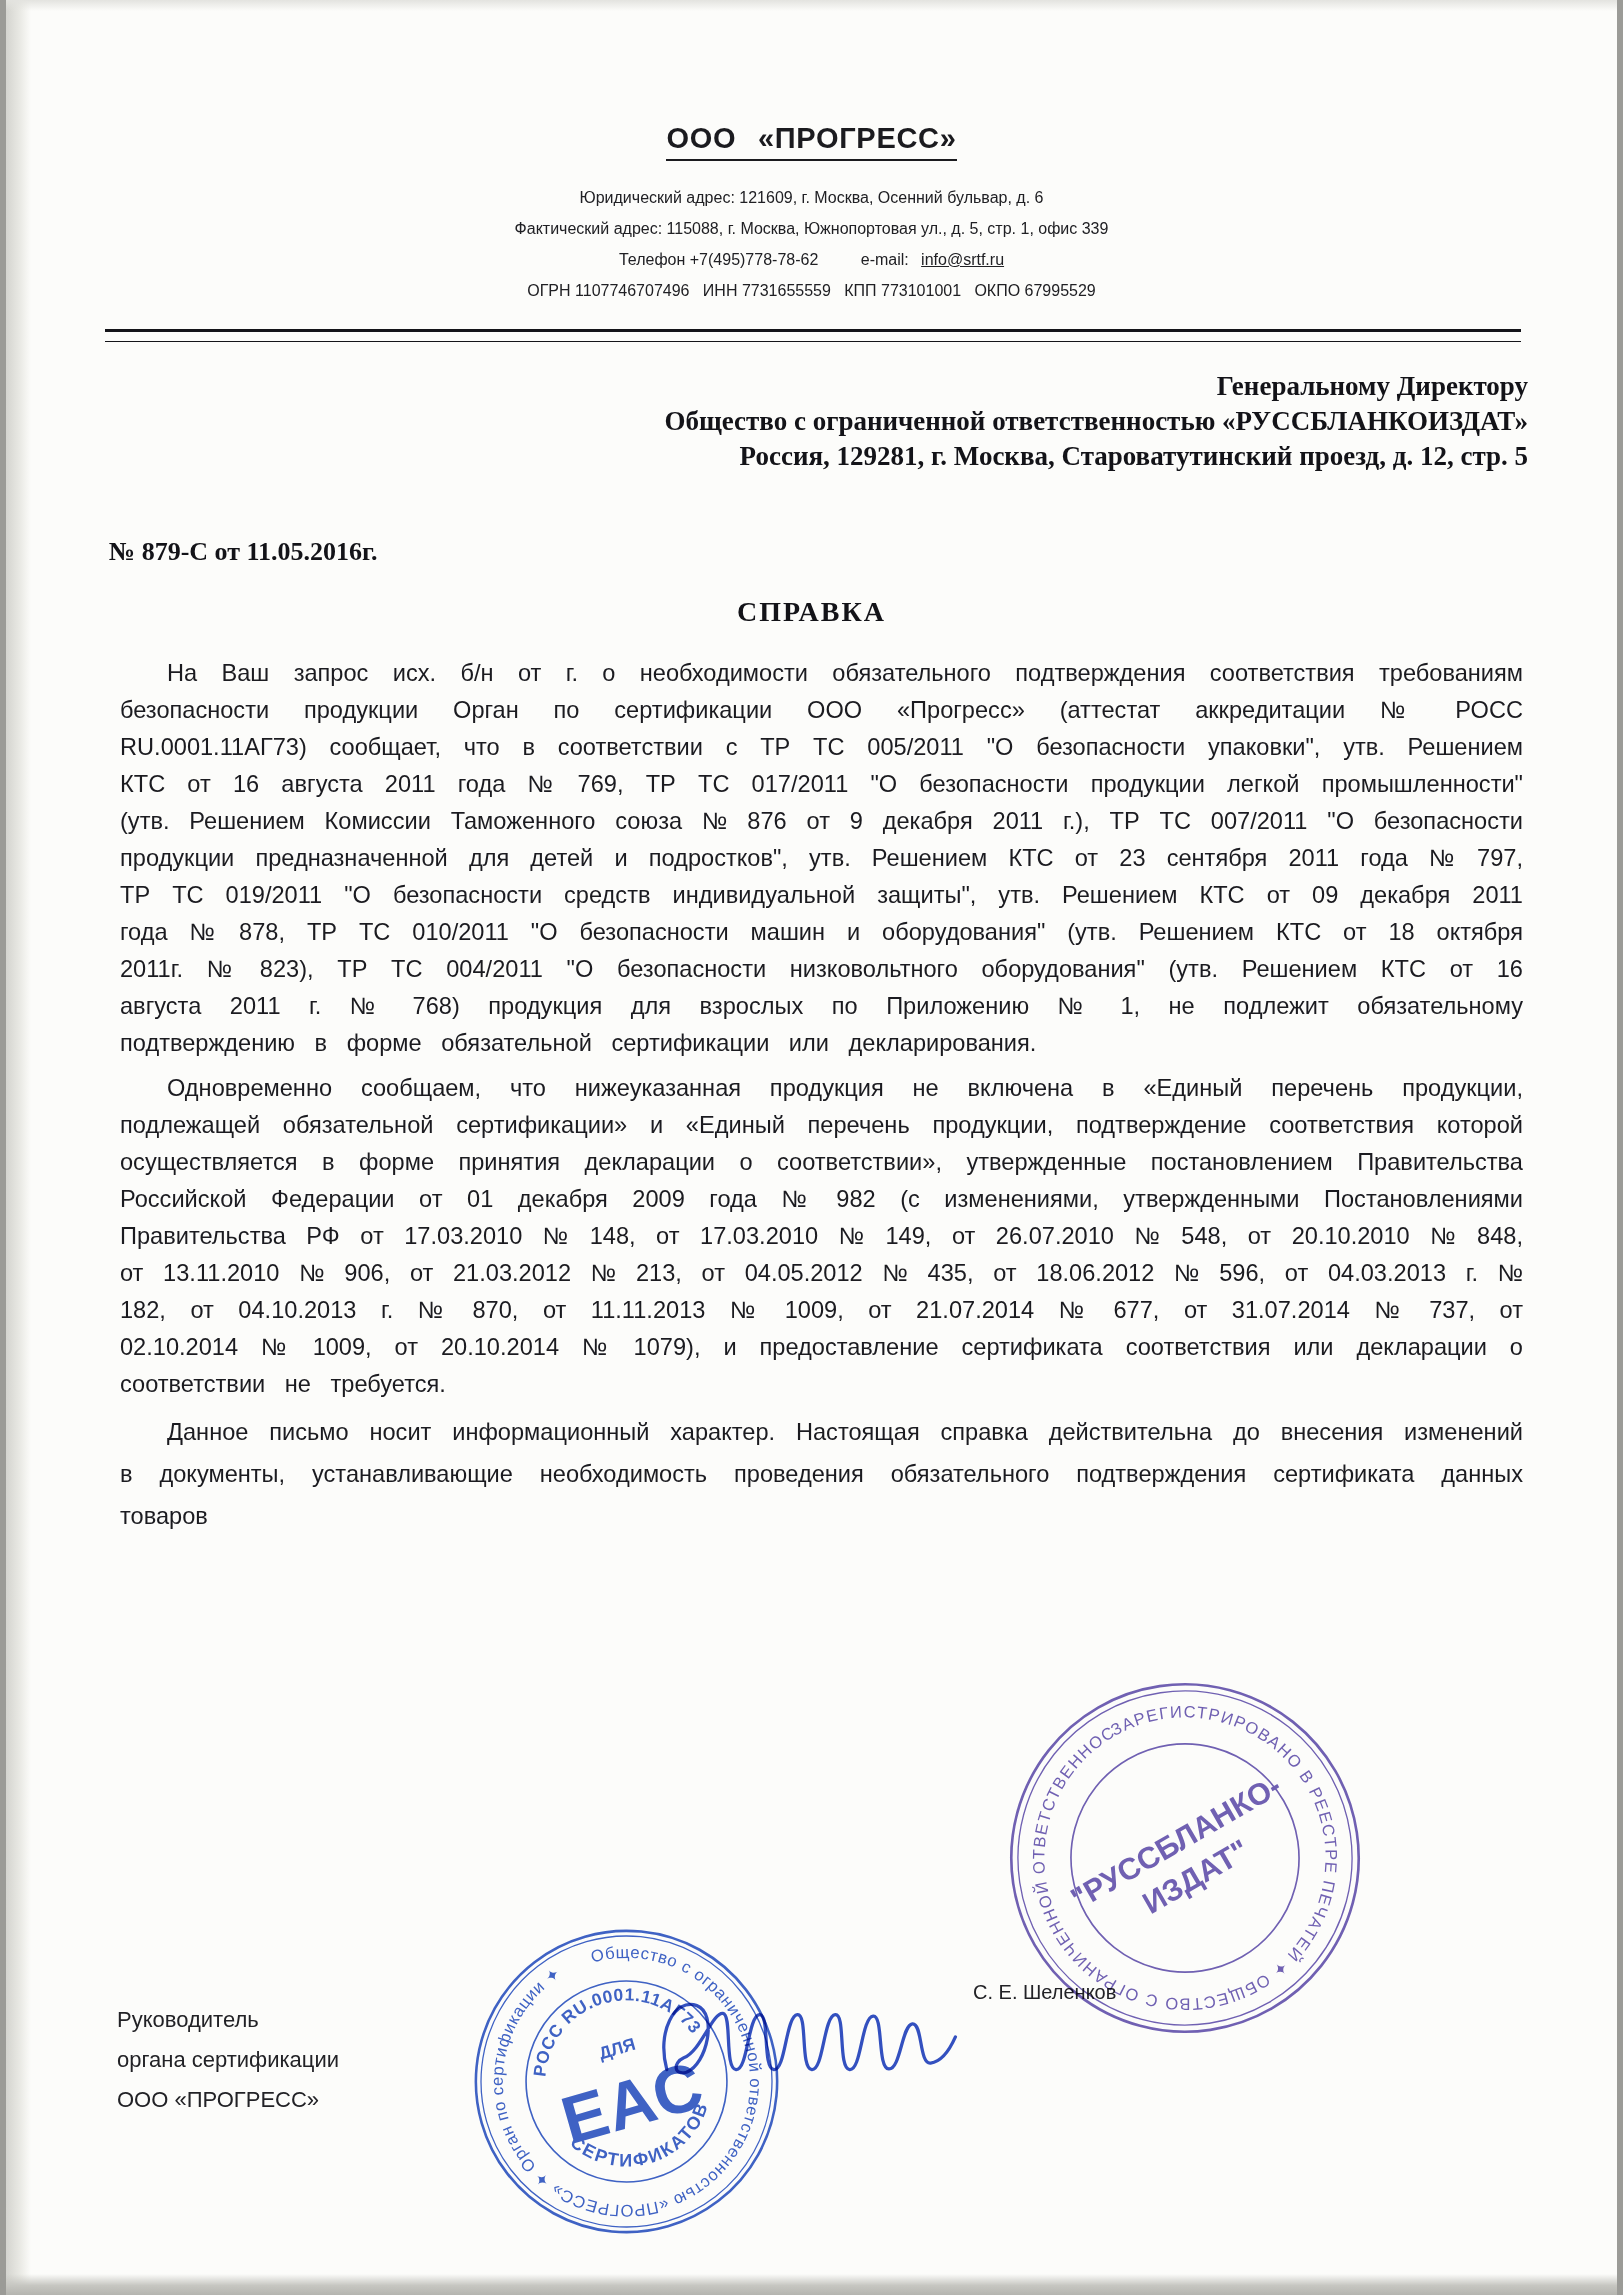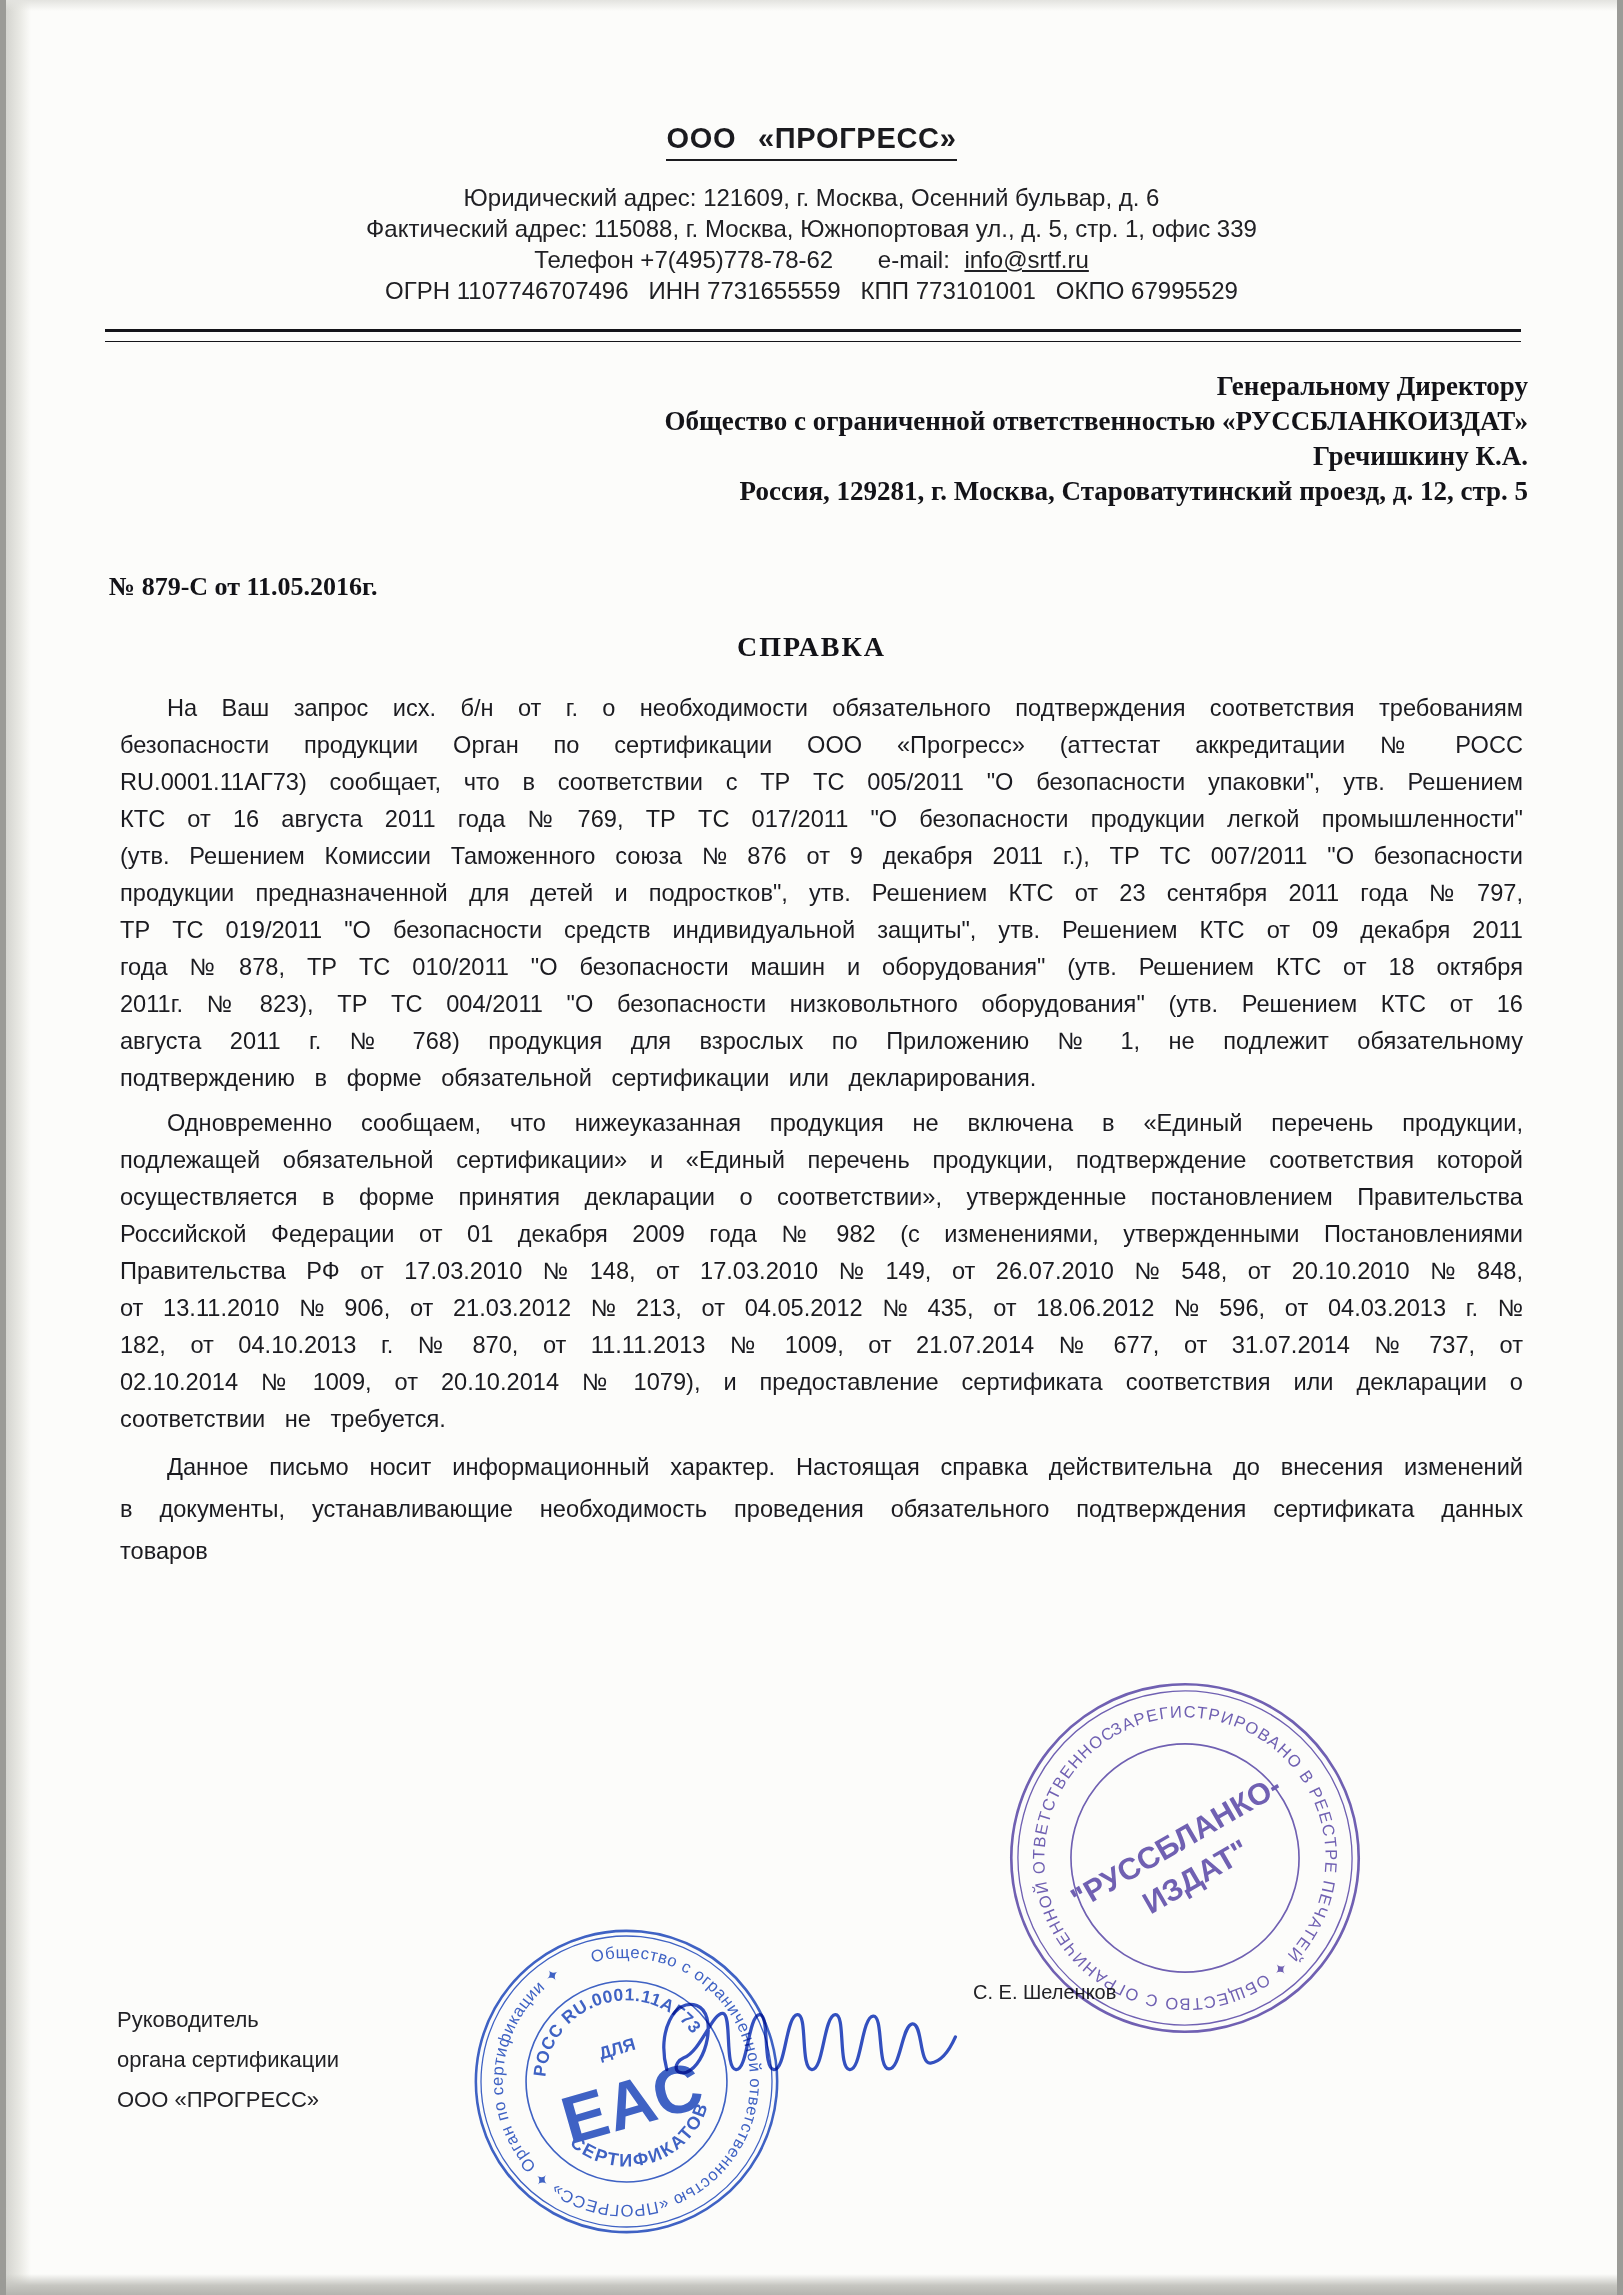--- a/index.html
+++ b/index.html
@@ -15,21 +15,21 @@
     background:linear-gradient(#e3e3df,rgba(252,252,250,0));}
   .edge-bottom{position:absolute;left:0;bottom:0;right:0;height:21px;
     background:linear-gradient(rgba(252,252,250,0),#c6c6c1 55%,#b4b4af);}
   .content{position:absolute;left:0;top:0;width:100%;}
 
   .header{text-align:center;padding-top:122px;}
   .company{display:inline-block;margin:0;font-size:29px;font-weight:bold;
     letter-spacing:0.7px;word-spacing:13px;color:#1b1b1f;
     border-bottom:2.6px solid #1b1b1f;padding-bottom:3.9px;}
   .hblock{margin-top:21px;}
-  .hline{font-size:24px;line-height:31px;color:#202024;}
+  .hline{font-size:16px;line-height:31px;color:#202024;}
   .lbl-gap{margin-left:38px;}
   .email{margin-left:7.9px;text-decoration:underline;}
 
   .rule{margin:23.6px 96px 0 99px;height:8.5px;
     border-top:3.9px solid #141419;border-bottom:1.3px solid #141419;}
 
   .recipient{margin:27px 89px 0 196px;text-align:right;
     font-family:"Liberation Serif",serif;font-weight:bold;
     font-size:27px;line-height:35px;color:#131318;}
 
@@ -78,21 +78,20 @@
         </div>
         <div class="hline">ОГРН 1107746707496&nbsp;&nbsp; ИНН 7731655559&nbsp;&nbsp; КПП 773101001&nbsp;&nbsp; ОКПО 67995529</div>
       </div>
     </header>
 
     <div class="rule"></div>
 
     <section class="recipient">
       <div>Генеральному Директору</div>
       <div>Общество с ограниченной ответственностью «РУССБЛАНКОИЗДАТ»</div>
-      <div>Гречишкину К.А.</div>
       <div>Россия, 129281, г. Москва, Староватутинский проезд, д. 12, стр. 5</div>
     </section>
 
     <div class="ref">№ 879-С от 11.05.2016г.</div>
 
     <h2 class="title">СПРАВКА</h2>
 
     <section class="bodytext">
       <p class="para">На Ваш запрос исх. б/н от г. о необходимости обязательного подтверждения соответствия требованиям безопасности продукции Орган по сертификации ООО «Прогресс» (аттестат аккредитации № РОСС RU.0001.11АГ73) сообщает, что в соответствии с ТР ТС 005/2011 "О безопасности упаковки", утв. Решением КТС от 16 августа 2011 года № 769, ТР ТС 017/2011 "О безопасности продукции легкой промышленности" (утв. Решением Комиссии Таможенного союза № 876 от 9 декабря 2011 г.), ТР ТС 007/2011 "О безопасности продукции предназначенной для детей и подростков", утв. Решением КТС от 23 сентября 2011 года № 797, ТР ТС 019/2011 "О безопасности средств индивидуальной защиты", утв. Решением КТС от 09 декабря 2011 года № 878, ТР ТС 010/2011 "О безопасности машин и оборудования" (утв. Решением КТС от 18 октября 2011г. № 823), ТР ТС 004/2011 "О безопасности низковольтного оборудования" (утв. Решением КТС от 16 августа 2011 г. № 768) продукция для взрослых по Приложению № 1, не подлежит обязательному подтверждению в форме обязательной сертификации или декларирования.</p>
       <p class="para">Одновременно сообщаем, что нижеуказанная продукция не включена в «Единый перечень продукции, подлежащей обязательной сертификации» и «Единый перечень продукции, подтверждение соответствия которой осуществляется в форме принятия декларации о соответствии», утвержденные постановлением Правительства Российской Федерации от 01 декабря 2009 года № 982 (с изменениями, утвержденными Постановлениями Правительства РФ от 17.03.2010 № 148, от 17.03.2010 № 149, от 26.07.2010 № 548, от 20.10.2010 № 848, от 13.11.2010 № 906, от 21.03.2012 № 213, от 04.05.2012 № 435, от 18.06.2012 № 596, от 04.03.2013 г. № 182, от 04.10.2013 г. № 870, от 11.11.2013 № 1009, от 21.07.2014 № 677, от 31.07.2014 № 737, от 02.10.2014 № 1009, от 20.10.2014 № 1079), и предоставление сертификата соответствия или декларации о соответствии не требуется.</p>

